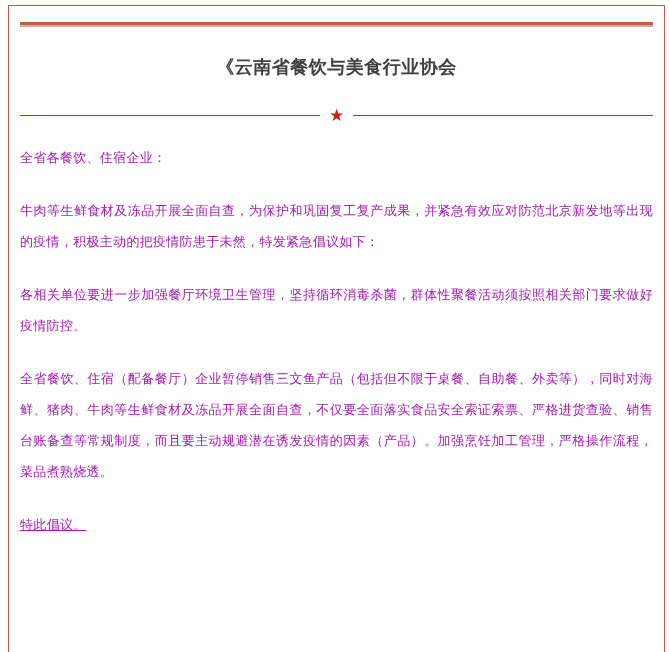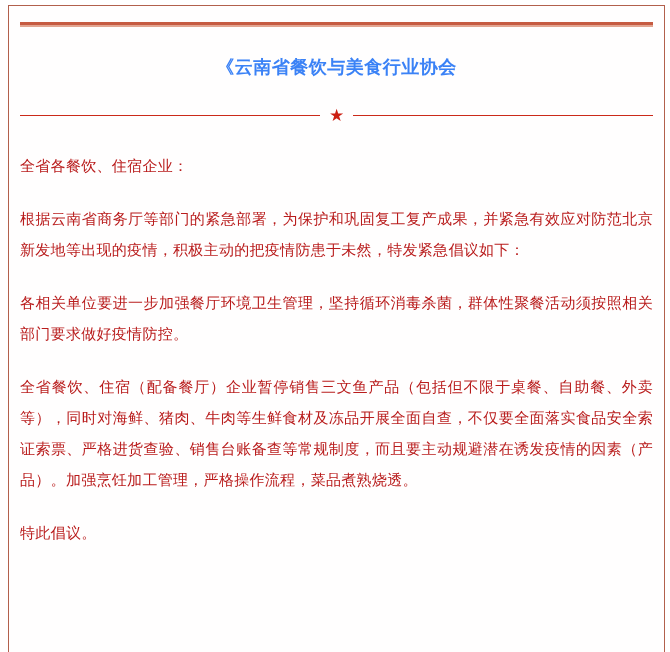--- a/index.html
+++ b/index.html
@@ -24,53 +24,54 @@
     height: 1px;
     background: transparent;
     border-top: 3px solid #c65b42;
     border-bottom: 2px solid #e2a591;
   }
   .doc-title {
     margin-top: 26px;
     text-align: center;
     font-size: 18px;
     font-weight: bold;
-    color: #3b82f6;
+    color: #404040;
     line-height: 28px;
     letter-spacing: 0.5px;
   }
   .star-divider {
     margin-top: 26px;
     display: flex;
     align-items: center;
   }
   .star-divider .rule {
     flex: 1;
     height: 0;
     border-top: 1px solid #cb2a1a;
   }
   .star-divider .star {
     color: #cc1f12;
     font-size: 17px;
     line-height: 17px;
     margin: 0 9px;
   }
   .doc-body {
-    margin-top: 26px;
-    color: #b91c1c;
-    font-size: 15px;
+    margin-top: 18px;
+    color: #a21caf;
+    font-size: 13px;
     line-height: 31px;
     text-align: justify;
     letter-spacing: 0.3px;
   }
   .doc-body p.para {
     margin-bottom: 22px;
   }
   .doc-body p.closing {
     margin-bottom: 0;
+    text-decoration: underline;
   }
 </style>
 </head>
 <body>
 
 <div class="doc-frame">
 
   <div class="top-rule"></div>
 
   <div class="doc-title">
@@ -78,19 +79,19 @@
   </div>
 
   <div class="star-divider">
     <span class="rule"></span>
     <span class="star">★</span>
     <span class="rule"></span>
   </div>
 
   <div class="doc-body">
     <p class="para">全省各餐饮、住宿企业：</p>
-    <p class="para">根据云南省商务厅等部门的紧急部署，为保护和巩固复工复产成果，并紧急有效应对防范北京新发地等出现的疫情，积极主动的把疫情防患于未然，特发紧急倡议如下：</p>
+    <p class="para">牛肉等生鲜食材及冻品开展全面自查，为保护和巩固复工复产成果，并紧急有效应对防范北京新发地等出现的疫情，积极主动的把疫情防患于未然，特发紧急倡议如下：</p>
     <p class="para">各相关单位要进一步加强餐厅环境卫生管理，坚持循环消毒杀菌，群体性聚餐活动须按照相关部门要求做好疫情防控。</p>
     <p class="para">全省餐饮、住宿（配备餐厅）企业暂停销售三文鱼产品（包括但不限于桌餐、自助餐、外卖等），同时对海鲜、猪肉、牛肉等生鲜食材及冻品开展全面自查，不仅要全面落实食品安全索证索票、严格进货查验、销售台账备查等常规制度，而且要主动规避潜在诱发疫情的因素（产品）。加强烹饪加工管理，严格操作流程，菜品煮熟烧透。</p>
     <p class="closing">特此倡议。</p>
   </div>
 
 </div>
 
 </body></html>

